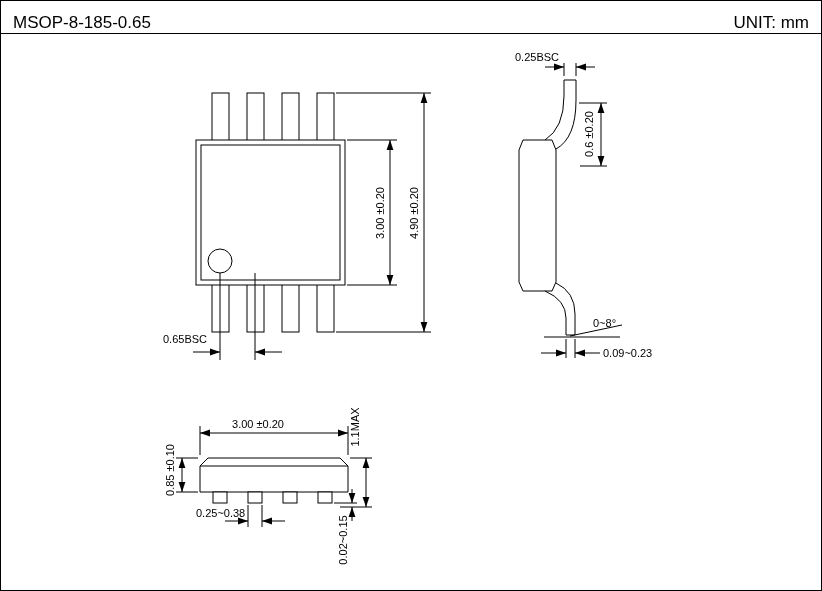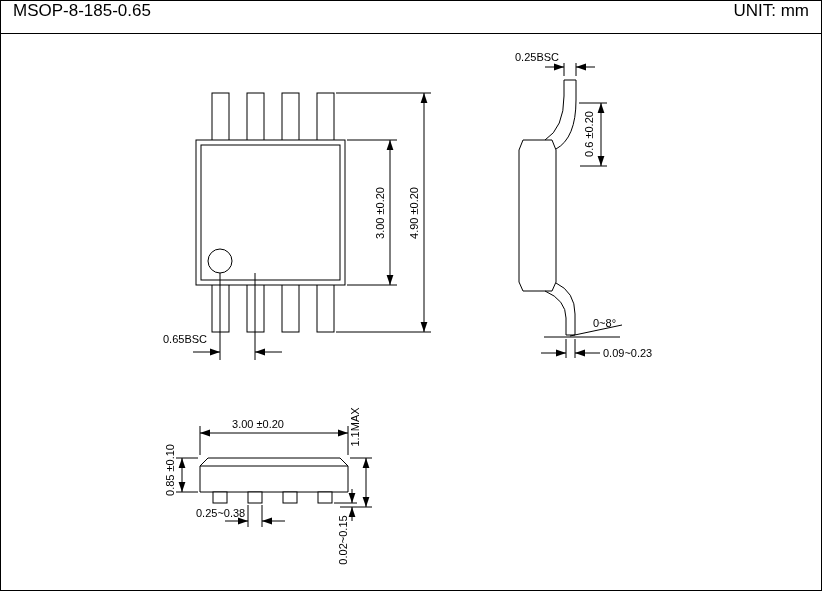--- a/index.html
+++ b/index.html
@@ -12,21 +12,21 @@
     color: #000;
     position: relative;
     overflow: hidden;
   }
   .hdr {
     height: 33px;
     box-sizing: border-box;
     border-bottom: 1px solid #000;
     display: flex;
     justify-content: space-between;
-    align-items: flex-start;
+    align-items: flex-end;
     padding: 0 12px;
     font-size: 17px;
   }
   svg { display: block; }
   .ln { stroke: #000; stroke-width: 1; fill: none; }
   .fw { stroke: #000; stroke-width: 1; fill: #ffffff; }
   text { font-family: "Liberation Sans", sans-serif; font-size: 11px; fill: #000; }
 </style>
 </head>
 <body>

